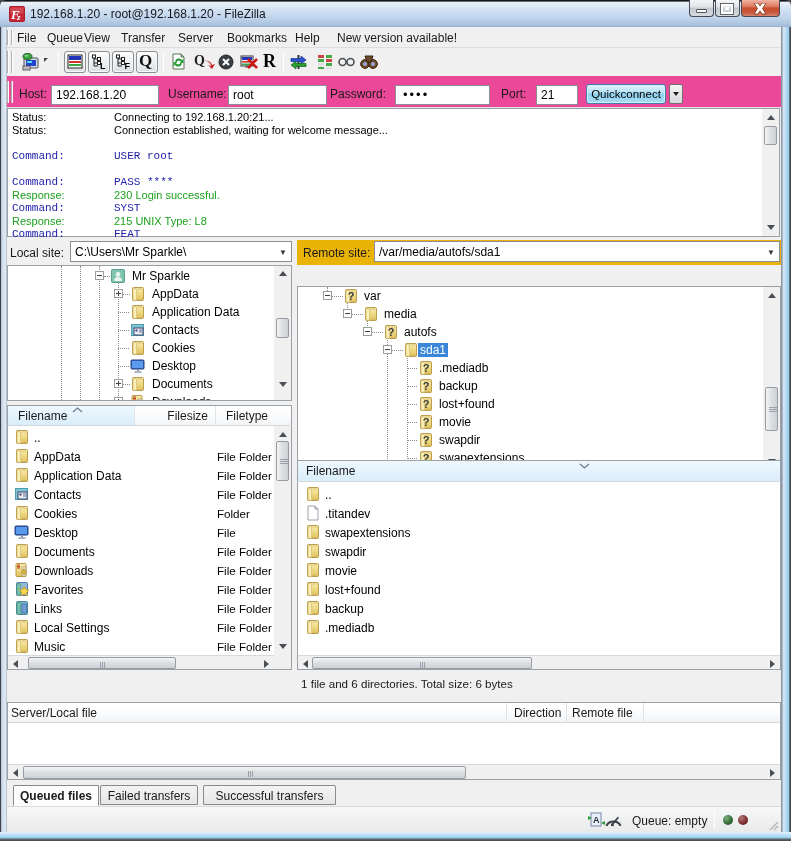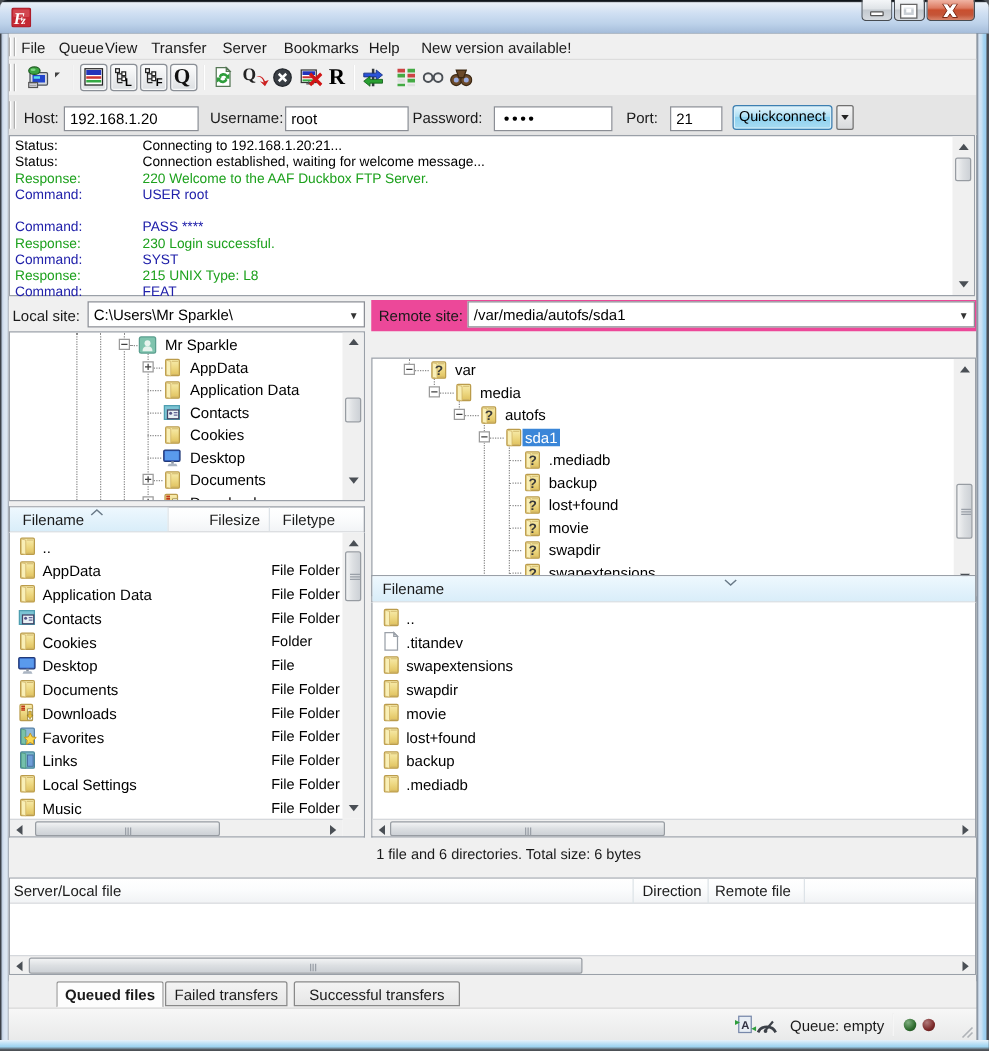--- a/index.html
+++ b/index.html
@@ -18,33 +18,33 @@
 #btn-max{left:715px;width:25px;border-radius:0 0 4px 4px;background:linear-gradient(180deg,#f4f6f8 0,#dfe3e7 45%,#c3c9cf 50%,#d6dbe0 100%);}
 #btn-close{left:741px;width:39px;border-radius:0 0 4px 4px;background:linear-gradient(180deg,#f0b4a4 0,#dd7b62 40%,#c94f2f 50%,#c55538 75%,#d8846b 100%);}
 
 #menubar{left:7px;top:27px;width:774px;height:21px;background:#f0f0f0;border-bottom:1px solid #ddd;}
 #menubar span{position:absolute;top:4px;font-size:12px;color:#1a1a1a;}
 
 #toolbar{left:7px;top:48px;width:774px;height:28px;background:#f0f0f0;}
 .tsep{position:absolute;top:4px;width:1px;height:20px;background:#c8c8c8;border-right:1px solid #fff;}
 .tbtn{position:absolute;top:3px;width:22px;height:22px;border:1px solid #8a8f96;border-radius:3px;background:linear-gradient(180deg,#fdfdfd,#dcdfe2);box-shadow:inset 0 0 0 1px #f8f9fa;}
 
-#qcbar{left:7px;top:76px;width:774px;height:32px;background:#e5e5e5;border-bottom:1px solid #e3e3e3;}
+#qcbar{left:7px;top:76px;width:774px;height:32px;background:#ec4899;border-bottom:1px solid #e3e3e3;}
 #qcbar label{position:absolute;top:11px;font-size:12px;color:#1a1a1a;}
 .qinput{position:absolute;top:9px;height:20px;background:#fff;border:1px solid #8b8e95;font-size:12px;color:#000;padding:2px 0 0 4px;}
 #qc-btn{left:579px;top:8px;width:80px;height:20px;border:1px solid #3c7fb1;border-radius:3px;box-shadow:inset 0 0 0 1px #d6f0fa;background:linear-gradient(180deg,#e6f5fc 0,#ade0f5 45%,#8ed2f0 50%,#a8dcf2 100%);font-size:11.5px;color:#000;text-align:center;padding-top:3px;}
 #qc-drop{left:662px;top:8px;width:14px;height:20px;border:1px solid #707070;border-radius:2px;background:linear-gradient(180deg,#f4f4f4,#d8dadd);}
 
 #log{left:7px;top:108px;width:773px;height:129px;background:#fff;border:1px solid #9aa0a8;}
 .logline{position:absolute;left:4px;font-size:11px;white-space:pre;}
 .logline b{display:inline-block;width:102px;font-weight:normal;}
-.st{color:#000;} .rs{color:#1da11d;} .cm{color:#2121aa;}
+.st{color:#000;} .rs{color:#1da11d;} .cm{color:#2121aa;font-family:Liberation Mono, monospace;}
 
 #lsitebar{left:7px;top:240px;width:285px;height:25px;background:#f0f0f0;}
-#rsitebar{left:297px;top:240px;width:484px;height:25px;background:#ec4899;}
+#rsitebar{left:297px;top:240px;width:484px;height:25px;background:#eab308;}
 .sitelabel{position:absolute;top:6px;font-size:12px;color:#1a1a1a;}
 .sitecombo{position:absolute;top:1px;height:21px;background:#fff;border:1px solid #8b8e95;font-size:12px;padding:3px 0 0 4px;color:#000;white-space:nowrap;overflow:hidden;}
 .combo-arrow{position:absolute;top:8px;font-size:8px;color:#333;}
 
 .panel{background:#fff;border:1px solid #9aa0a8;overflow:hidden;}
 #ltree{left:7px;top:265px;width:285px;height:136px;}
 #rtree{left:297px;top:265px;width:484px;height:191px;margin-top:21px;}
 .trow{position:absolute;font-size:12px;color:#000;white-space:nowrap;}
 .ebox{position:absolute;width:9px;height:9px;border:1px solid #9b9b9b;background:#fff;}
 .ebox i{position:absolute;left:1px;top:3px;width:5px;height:1px;background:#404040;}
@@ -68,21 +68,21 @@
 .grip-v{position:absolute;left:3px;width:8px;height:1px;background:#9aa0a8;box-shadow:0 2px 0 #9aa0a8,0 4px 0 #9aa0a8;}
 .grip-h{position:absolute;top:4px;width:1px;height:6px;background:#9aa0a8;box-shadow:2px 0 0 #9aa0a8,4px 0 0 #9aa0a8;}
 
 .pstatus{position:absolute;font-size:11.6px;color:#1a1a1a;}
 
 #queue{left:7px;top:702px;width:774px;height:78px;background:#fff;border:1px solid #9aa0a8;}
 #qhead{position:absolute;left:0;top:0;width:100%;height:20px;background:linear-gradient(180deg,#ffffff,#fbfcfd 45%,#f1f3f5);border-bottom:1px solid #d5d8dc;}
 #qhead span{position:absolute;top:3px;font-size:12px;color:#1a1a1a;}
 
 #tabs{left:7px;top:785px;width:774px;height:21px;background:#f0f0f0;}
-.tab{position:absolute;top:0;height:20px;border:1px solid #898989;border-radius:2px 2px 0 0;background:linear-gradient(180deg,#f4f4f4,#e6e6e6);font-size:12px;color:#1a1a1a;text-align:center;padding-top:3px;margin-left:32px;}
+.tab{position:absolute;top:0;height:20px;border:1px solid #898989;border-radius:2px 2px 0 0;background:linear-gradient(180deg,#f4f4f4,#e6e6e6);font-size:12px;color:#1a1a1a;text-align:center;padding-top:3px;}
 .tab.active{background:#fdfdfd;font-weight:bold;border-bottom:1px solid #fdfdfd;height:21px;}
 
 #statusbar{left:7px;top:806px;width:774px;height:26px;background:linear-gradient(180deg,#f7f7f7,#e9eaea);border-top:1px solid #d9d9d9;}
 #statusbar .txt{position:absolute;top:7px;font-size:12px;color:#1a1a1a;}
 .led{position:absolute;top:8px;width:10px;height:10px;border-radius:50%;}
 </style></head>
 <body>
 <div id="win">
   <div class="abs" id="titlebar"></div>
   <div class="abs" id="frameL"></div>
@@ -90,20 +90,21 @@
   <div class="abs" id="frameB"></div>
   <div class="abs" id="client"></div>
 
   <svg class="abs" style="left:9px;top:6px" width="16" height="16" viewBox="0 0 16 16">
     <rect x="0" y="0" width="16" height="16" rx="2" fill="#a61a28"></rect>
     <rect x="0.8" y="0.8" width="14.4" height="14.4" rx="1.5" fill="#c42834"></rect>
     <rect x="1.5" y="1.5" width="13" height="6" rx="1" fill="#d8525c" opacity="0.7"></rect>
     <text x="2" y="13" font-size="13" font-weight="bold" font-style="italic" fill="#fff" font-family="Liberation Serif">F</text>
     <text x="8" y="13.5" font-size="9" font-weight="bold" font-style="italic" fill="#fff" font-family="Liberation Serif">z</text>
   </svg>
+  <div class="abs" id="title-text">192.168.1.20 - root@192.168.1.20 - FileZilla</div>
   <div class="abs wbtn" id="btn-min"></div>
   <div class="abs wbtn" id="btn-max"></div>
   <div class="abs wbtn" id="btn-close"></div>
   <div class="abs" style="left:696px;top:9px;width:11px;height:4px;background:#fff;border:1px solid #555;border-radius:1px"></div>
   <div class="abs" style="left:721px;top:4px;width:12px;height:10px;border:2px solid #fff;outline:1px solid #666;background:transparent"></div>
   <div class="abs" style="left:725px;top:7px;width:4px;height:3px;background:#fff"></div>
   <svg class="abs" style="left:752px;top:3px" width="16" height="12" viewBox="0 0 16 12">
     <path d="M2 0 L6 0 L8 3 L10 0 L14 0 L10.5 5.5 L14 11 L10 11 L8 8 L6 11 L2 11 L5.5 5.5 Z" fill="#fff" stroke="#7a2815" stroke-width="0.8"></path>
   </svg>
 
@@ -225,21 +226,20 @@
     <label style="left:494px">Port:</label>
     <div class="qinput" style="left:529px;width:42px">21</div>
     <div class="abs" id="qc-btn">Quickconnect</div>
     <div class="abs" id="qc-drop"></div>
     <div class="abs" style="left:666px;top:16px;width:0;height:0;border-left:3.5px solid transparent;border-right:3.5px solid transparent;border-top:4px solid #222"></div>
   </div>
 
   <div class="abs" id="log">
       <div class="logline st" style="top:2px"><b>Status:</b>Connecting to 192.168.1.20:21...</div>
       <div class="logline st" style="top:15px"><b>Status:</b>Connection established, waiting for welcome message...</div>
-      <div class="logline rs" style="top:28px"><b>Response:</b>220 Welcome to the AAF Duckbox FTP Server.</div>
       <div class="logline cm" style="top:41px"><b>Command:</b>USER root</div>
       <div class="logline cm" style="top:67px"><b>Command:</b>PASS ****</div>
       <div class="logline rs" style="top:80px"><b>Response:</b>230 Login successful.</div>
       <div class="logline cm" style="top:93px"><b>Command:</b>SYST</div>
       <div class="logline rs" style="top:106px"><b>Response:</b>215 UNIX Type: L8</div>
       <div class="logline cm" style="top:119px"><b>Command:</b>FEAT</div>
       <div class="sb-v" style="right:0;top:0;width:17px;height:127px"></div>
 <div class="arr" style="right:4px;top:6px;border-left:4px solid transparent;border-right:4px solid transparent;border-bottom:5px solid #4a4f55"></div>
 <div class="sb-thumb" style="right:2px;top:17px;width:13px;height:19px"></div>
 <div class="arr" style="right:4px;bottom:6px;border-left:4px solid transparent;border-right:4px solid transparent;border-top:5px solid #4a4f55"></div>

